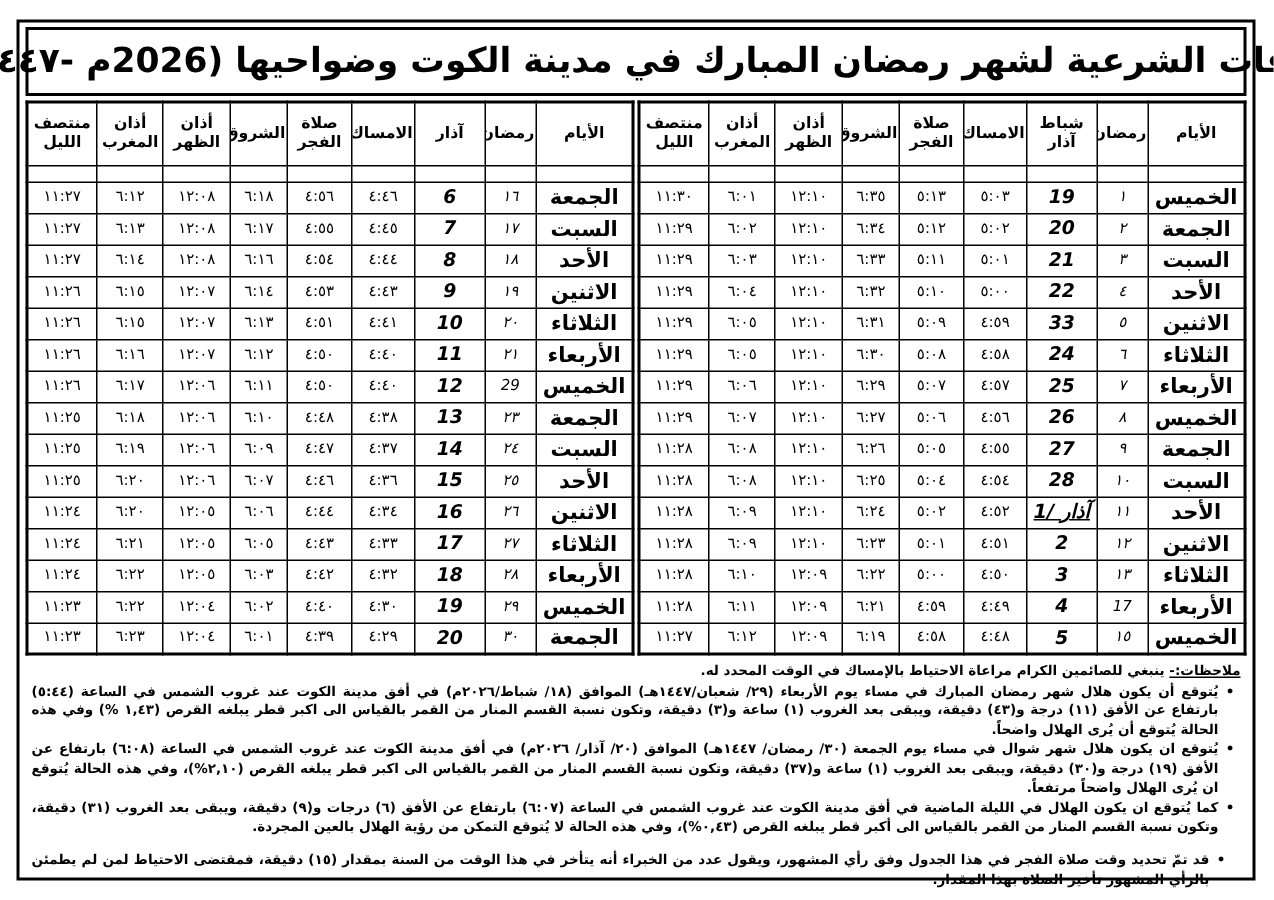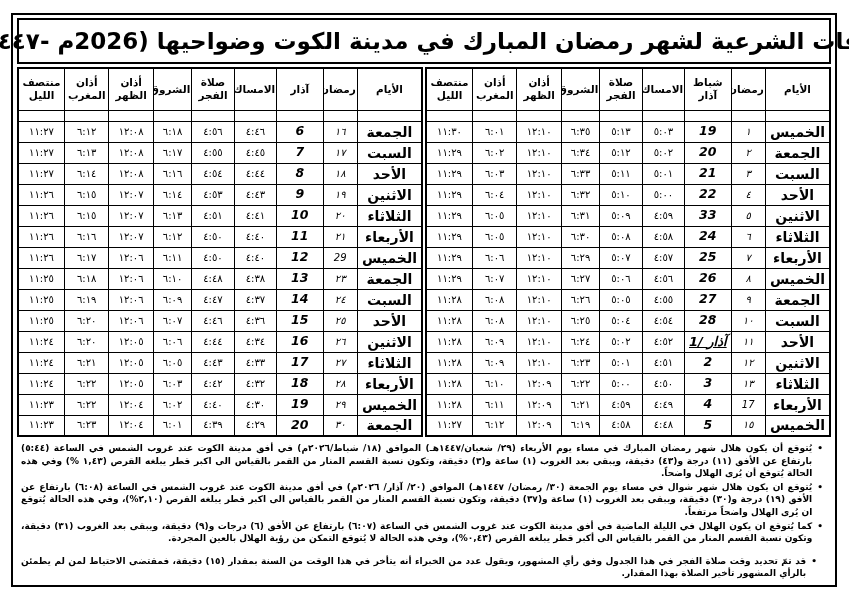--- a/index.html
+++ b/index.html
@@ -498,20 +498,24 @@
               <td class="time-cell">٦:٢٣</td>
               <td class="time-cell">١١:٢٣</td>
             </tr>
           </tbody>
       </table>
     </div>
 
   </div>
 
   <div class="notes">
+    <div class="notes-heading-line">
+      <span class="notes-heading">ملاحظات:-</span>
+      <span>ينبغي للصائمين الكرام مراعاة الاحتياط بالإمساك في الوقت المحدد له.</span>
+    </div>
 
     <div class="note-item">
       <span class="bullet">•</span>
       <span class="note-text">يُتوقع أن يكون هلال شهر رمضان المبارك في مساء يوم الأربعاء (٢٩/ شعبان/١٤٤٧هـ) الموافق (١٨/ شباط/٢٠٢٦م) في أفق مدينة الكوت عند غروب الشمس في الساعة (٥:٤٤) بارتفاع عن الأفق (١١) درجة و(٤٣) دقيقة، ويبقى بعد الغروب (١) ساعة و(٣) دقيقة، وتكون نسبة القسم المنار من القمر بالقياس الى اكبر قطر يبلغه القرص (١,٤٣ %) وفي هذه الحالة يُتوقع أن يُرى الهلال واضحاً.</span>
     </div>
     <div class="note-item">
       <span class="bullet">•</span>
       <span class="note-text">يُتوقع ان يكون هلال شهر شوال في مساء يوم الجمعة (٣٠/ رمضان/ ١٤٤٧هـ) الموافق (٢٠/ آذار/ ٢٠٢٦م) في أفق مدينة الكوت عند غروب الشمس في الساعة (٦:٠٨) بارتفاع عن الأفق (١٩) درجة و(٣٠) دقيقة، ويبقى بعد الغروب (١) ساعة و(٣٧) دقيقة، وتكون نسبة القسم المنار من القمر بالقياس الى اكبر قطر يبلغه القرص (٢,١٠%)، وفي هذه الحالة يُتوقع ان يُرى الهلال واضحاً مرتفعاً.</span>
     </div>
     <div class="note-item">

